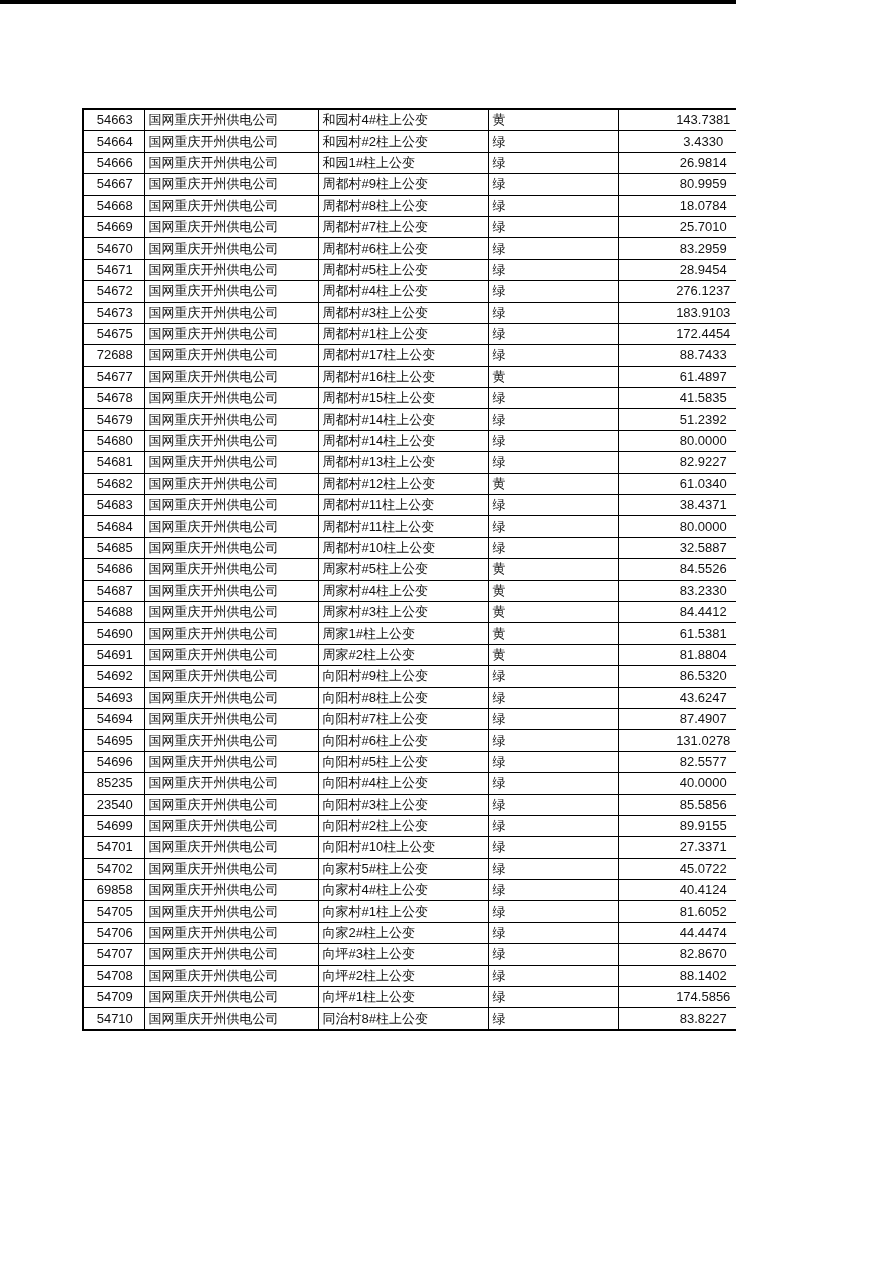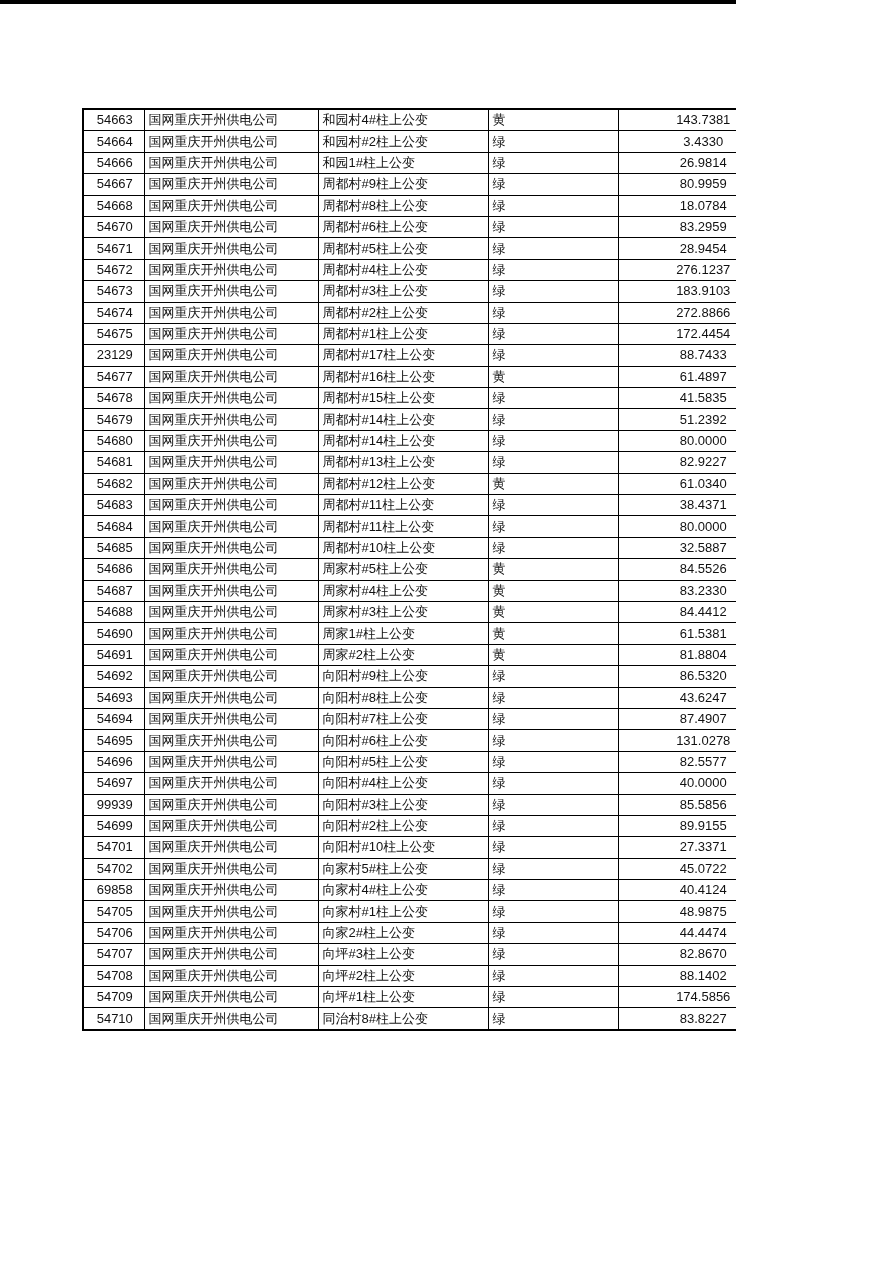--- a/index.html
+++ b/index.html
@@ -106,20 +106,27 @@
     </tr>
 
     <tr>
       <td class="c-id">54668</td>
       <td class="c-company">国网重庆开州供电公司</td>
       <td class="c-name">周都村#8柱上公变</td>
       <td class="c-status">绿</td>
       <td class="c-value">18.0784</td>
     </tr>
 
+    <tr>
+      <td class="c-id">54669</td>
+      <td class="c-company">国网重庆开州供电公司</td>
+      <td class="c-name">周都村#7柱上公变</td>
+      <td class="c-status">绿</td>
+      <td class="c-value">25.7010</td>
+    </tr>
 
     <tr>
       <td class="c-id">54670</td>
       <td class="c-company">国网重庆开州供电公司</td>
       <td class="c-name">周都村#6柱上公变</td>
       <td class="c-status">绿</td>
       <td class="c-value">83.2959</td>
     </tr>
 
     <tr>
@@ -139,38 +146,31 @@
     </tr>
 
     <tr>
       <td class="c-id">54673</td>
       <td class="c-company">国网重庆开州供电公司</td>
       <td class="c-name">周都村#3柱上公变</td>
       <td class="c-status">绿</td>
       <td class="c-value">183.9103</td>
     </tr>
 
-    <tr>
-      <td class="c-id">54674</td>
-      <td class="c-company">国网重庆开州供电公司</td>
-      <td class="c-name">周都村#2柱上公变</td>
-      <td class="c-status">绿</td>
-      <td class="c-value">272.8866</td>
-    </tr>
 
     <tr>
       <td class="c-id">54675</td>
       <td class="c-company">国网重庆开州供电公司</td>
       <td class="c-name">周都村#1柱上公变</td>
       <td class="c-status">绿</td>
       <td class="c-value">172.4454</td>
     </tr>
 
     <tr>
-      <td class="c-id">23129</td>
+      <td class="c-id">72688</td>
       <td class="c-company">国网重庆开州供电公司</td>
       <td class="c-name">周都村#17柱上公变</td>
       <td class="c-status">绿</td>
       <td class="c-value">88.7433</td>
     </tr>
 
     <tr>
       <td class="c-id">54677</td>
       <td class="c-company">国网重庆开州供电公司</td>
       <td class="c-name">周都村#16柱上公变</td>
@@ -317,29 +317,29 @@
 
     <tr>
       <td class="c-id">54696</td>
       <td class="c-company">国网重庆开州供电公司</td>
       <td class="c-name">向阳村#5柱上公变</td>
       <td class="c-status">绿</td>
       <td class="c-value">82.5577</td>
     </tr>
 
     <tr>
-      <td class="c-id">54697</td>
+      <td class="c-id">85235</td>
       <td class="c-company">国网重庆开州供电公司</td>
       <td class="c-name">向阳村#4柱上公变</td>
       <td class="c-status">绿</td>
       <td class="c-value">40.0000</td>
     </tr>
 
     <tr>
-      <td class="c-id">99939</td>
+      <td class="c-id">23540</td>
       <td class="c-company">国网重庆开州供电公司</td>
       <td class="c-name">向阳村#3柱上公变</td>
       <td class="c-status">绿</td>
       <td class="c-value">85.5856</td>
     </tr>
 
     <tr>
       <td class="c-id">54699</td>
       <td class="c-company">国网重庆开州供电公司</td>
       <td class="c-name">向阳村#2柱上公变</td>
@@ -371,21 +371,21 @@
       <td class="c-status">绿</td>
       <td class="c-value">40.4124</td>
     </tr>
 
 
     <tr>
       <td class="c-id">54705</td>
       <td class="c-company">国网重庆开州供电公司</td>
       <td class="c-name">向家村#1柱上公变</td>
       <td class="c-status">绿</td>
-      <td class="c-value">48.9875</td>
+      <td class="c-value">81.6052</td>
     </tr>
 
     <tr>
       <td class="c-id">54706</td>
       <td class="c-company">国网重庆开州供电公司</td>
       <td class="c-name">向家2#柱上公变</td>
       <td class="c-status">绿</td>
       <td class="c-value">44.4474</td>
     </tr>
 

